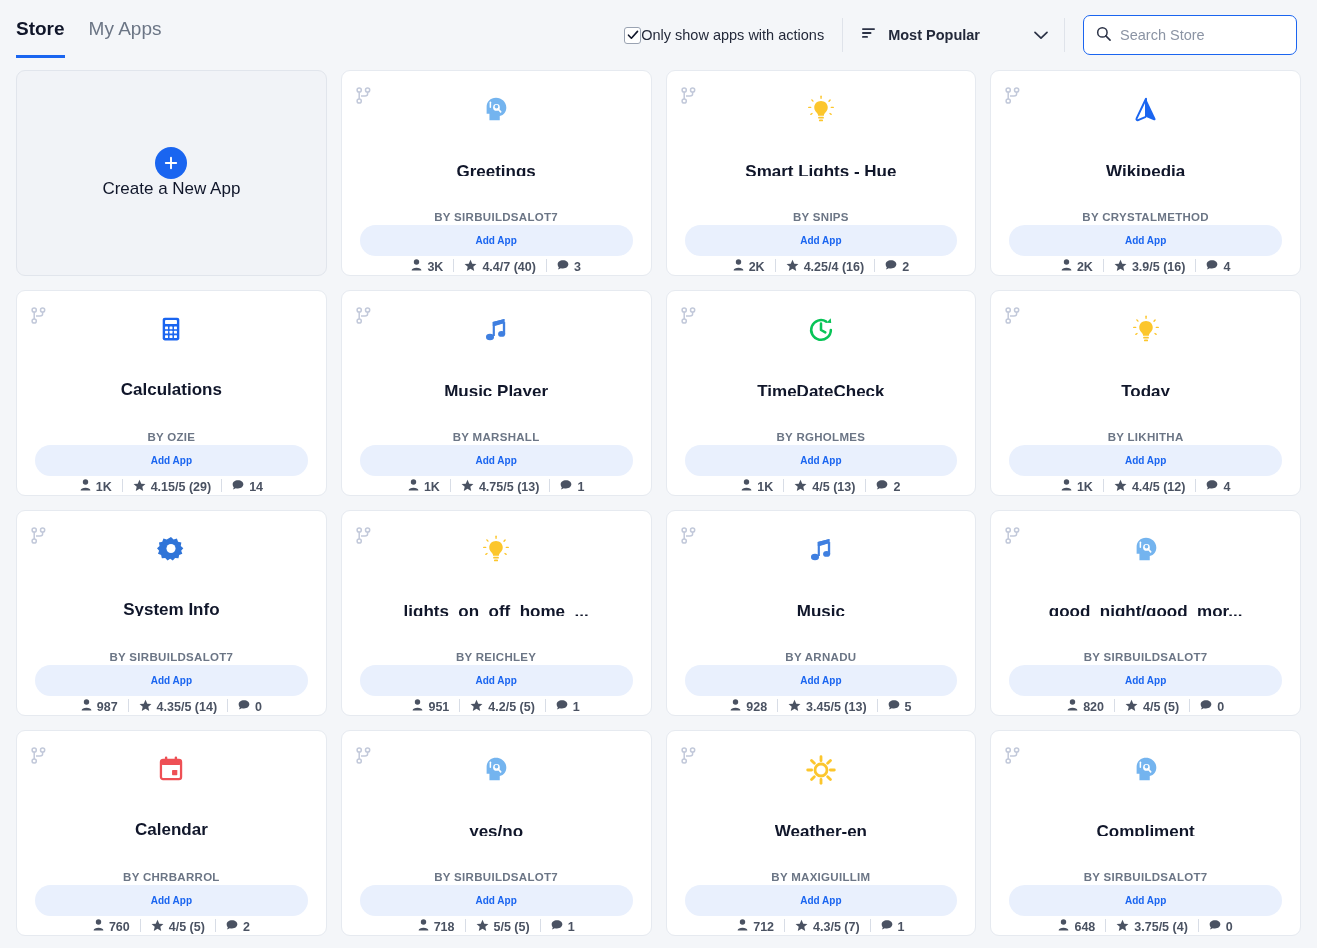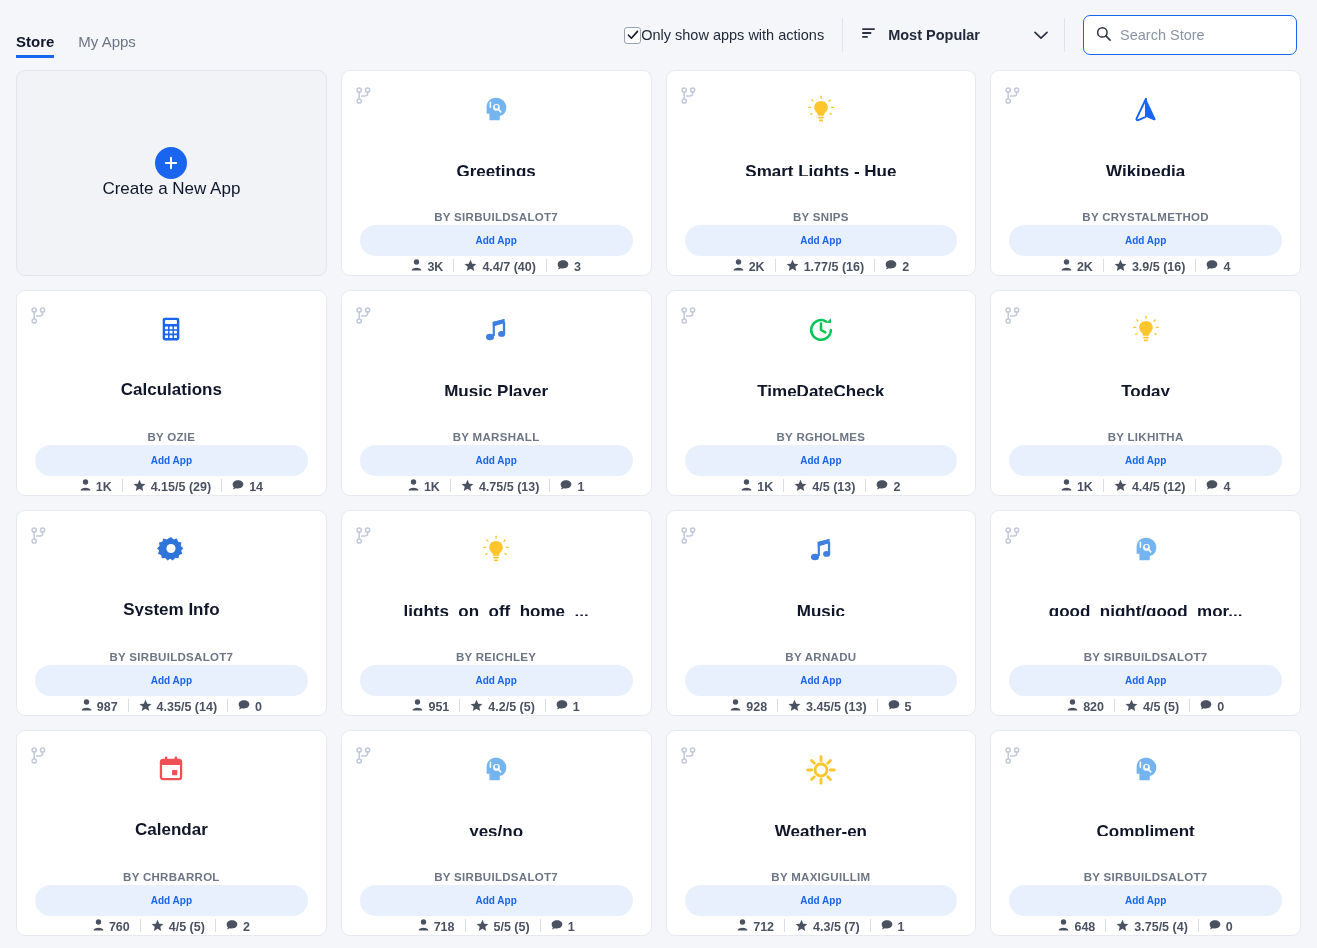--- a/index.html
+++ b/index.html
@@ -13,23 +13,23 @@
   
   .topbar {
     height: 70px;
     display: flex;
     align-items: center;
     padding: 0 20px 0 16px;
     background: #f4f6f9;
   }
   .tabs { display: flex; align-items: flex-end; gap: 24px; height: 46px; }
   .tab {
-    font-size: 15px;
+    font-size: 19px;
     color: #6b7585;
-    padding-bottom: 3px;
+    padding-bottom: 16px;
     border-bottom: 3px solid transparent;
     cursor: pointer;
     line-height: 20px;
   }
   .tab.active { color: #10162a; font-weight: bold; border-bottom-color: #1a65f0; }
 
   .topbar-right {
     margin-left: auto;
     display: flex;
     align-items: center;
@@ -332,21 +332,21 @@
           </span>
           <span class="v-users">2K</span>
         </span>
         <span class="sdiv"></span>
         <span class="stat">
           <span>
             <svg width="13" height="13" viewBox="0 0 14 14">
               <path d="M7 0.8 L8.9 5 L13.4 5.4 L10 8.4 L11 12.9 L7 10.5 L3 12.9 L4 8.4 L0.6 5.4 L5.1 5 Z" fill="#4a5262"></path>
             </svg>
           </span>
-          <span class="v-rating">1.77/5 (16)</span>
+          <span class="v-rating">4.25/4 (16)</span>
         </span>
         <span class="sdiv"></span>
         <span class="stat">
           <span>
             <svg width="12" height="12" viewBox="0 0 13 12">
               <path d="M6.5 0.8 C10 0.8 12.3 2.8 12.3 5.3 C12.3 7.8 10 9.8 6.5 9.8 C5.6 9.8 4.8 9.7 4.1 9.5 L1 11 L2 8.6 C1.1 7.7 0.7 6.6 0.7 5.3 C0.7 2.8 3 0.8 6.5 0.8 Z" fill="#4a5262"></path>
             </svg>
           </span>
           <span class="v-comments">2</span>
         </span>

